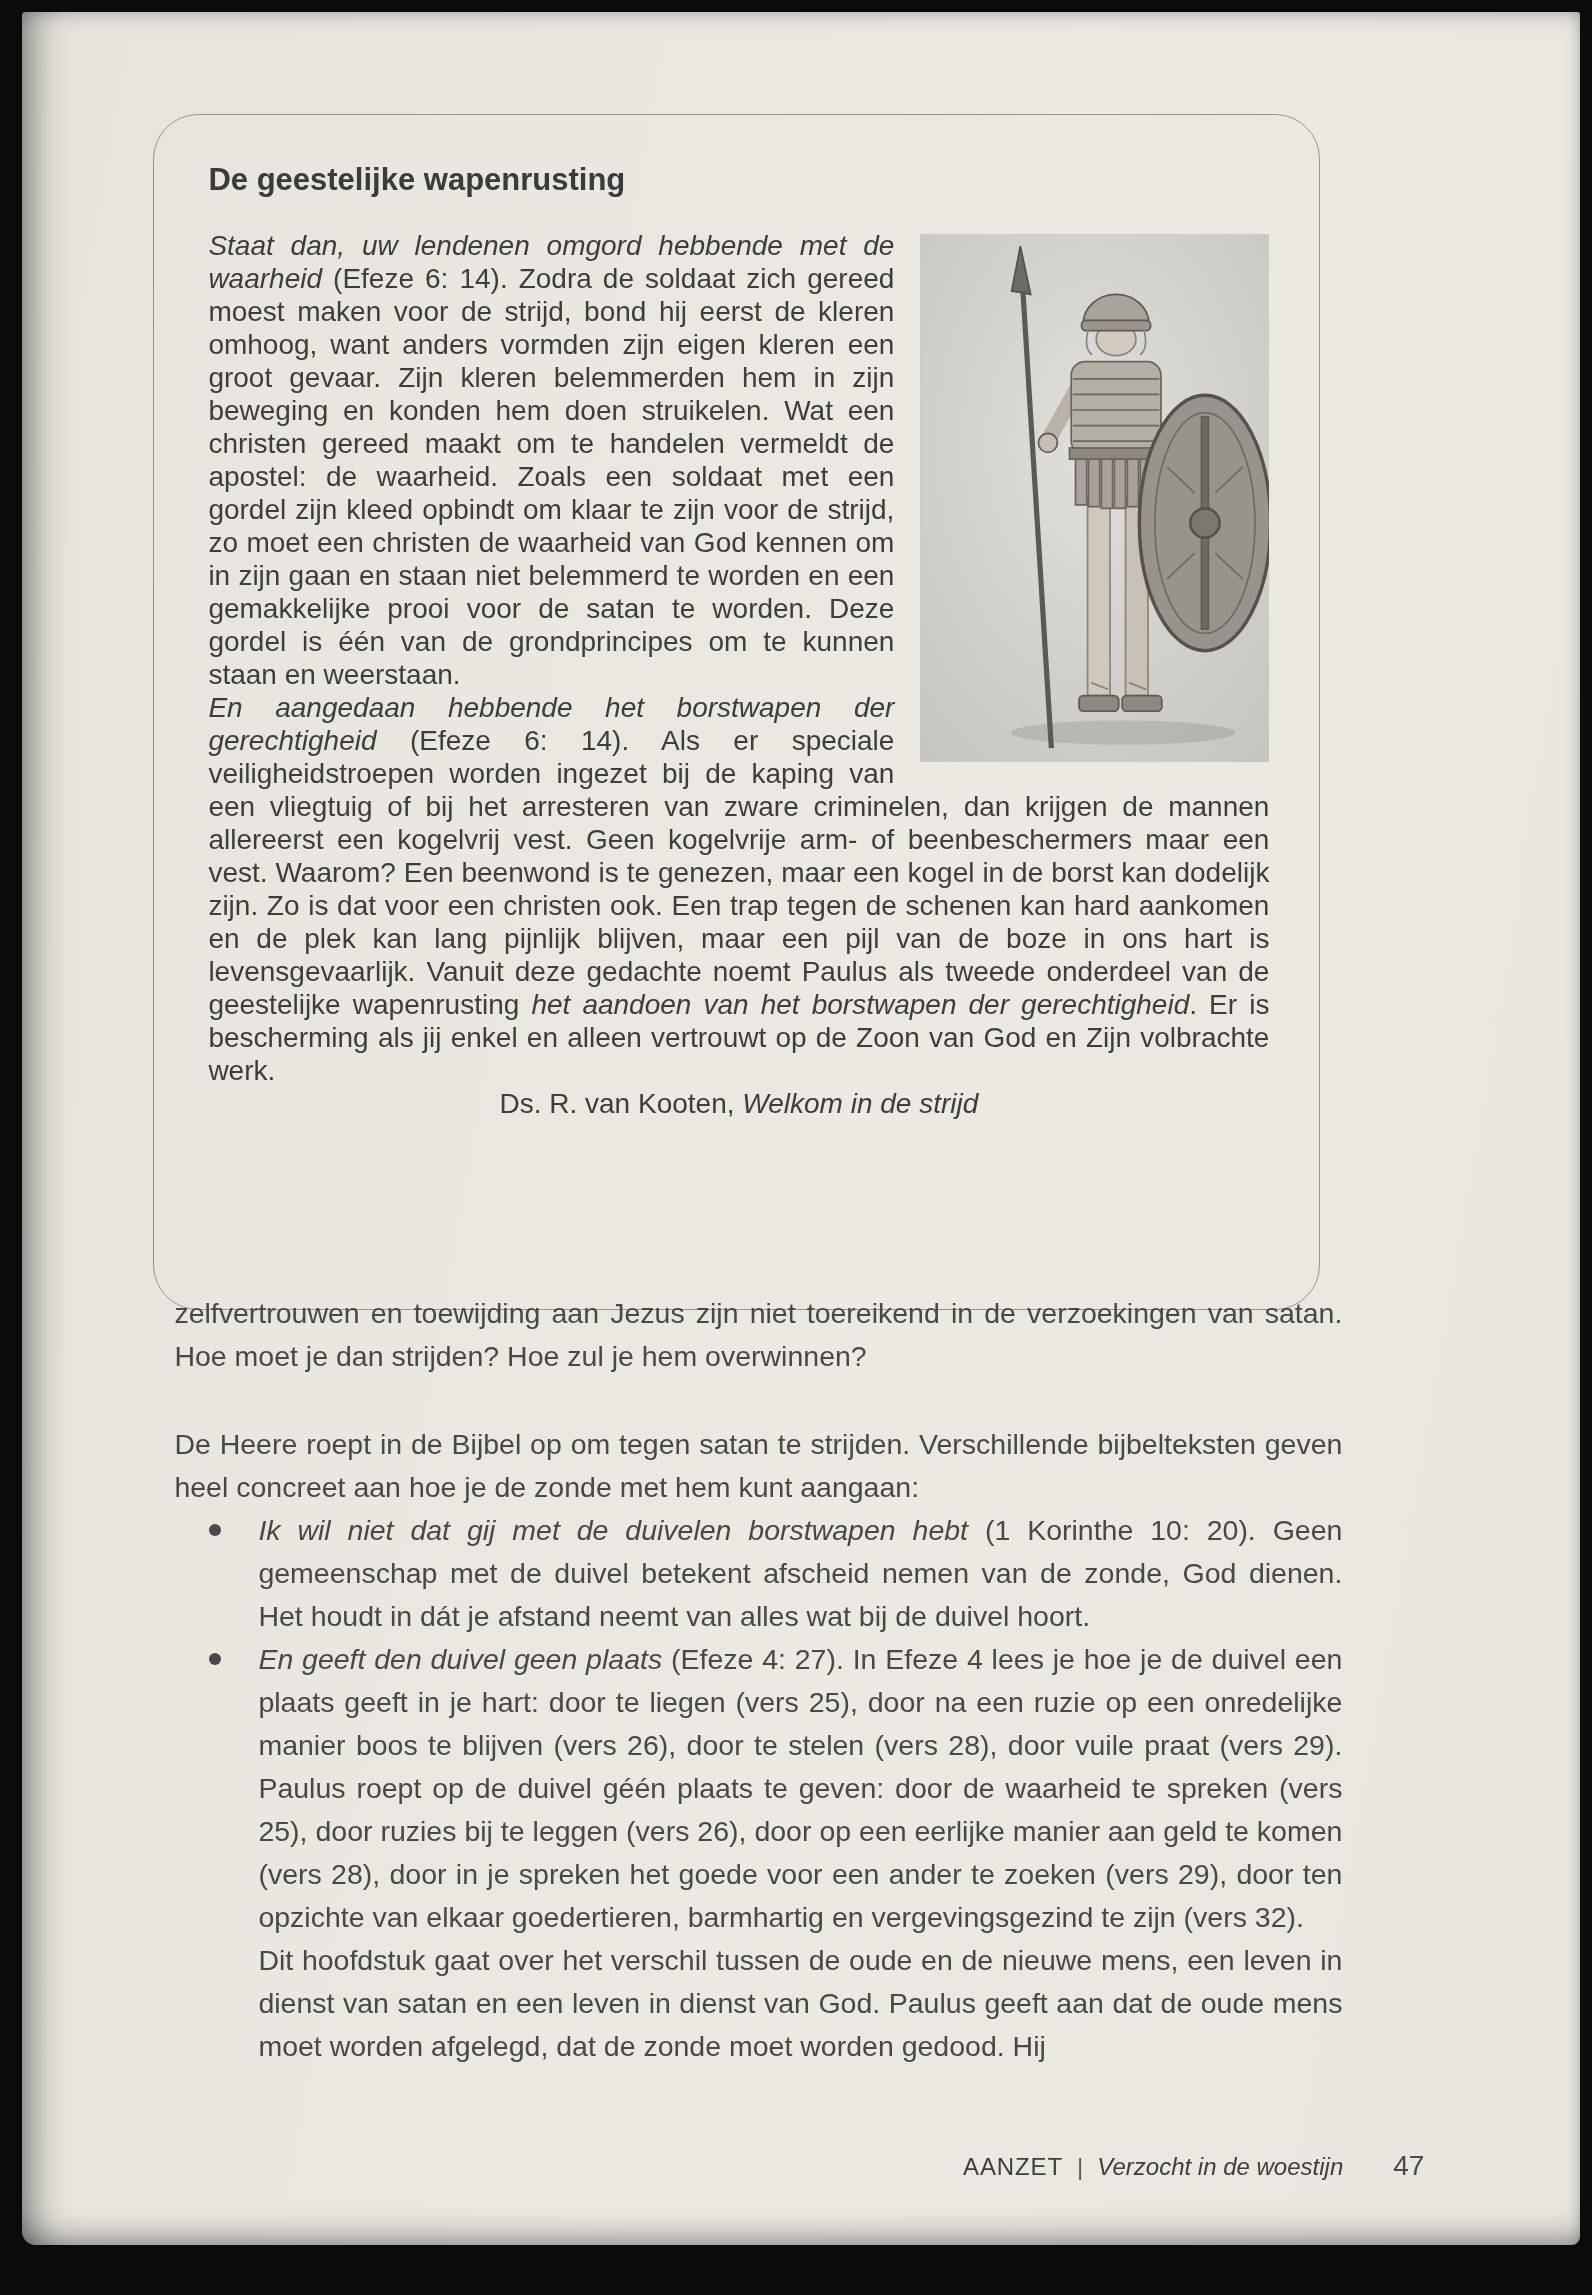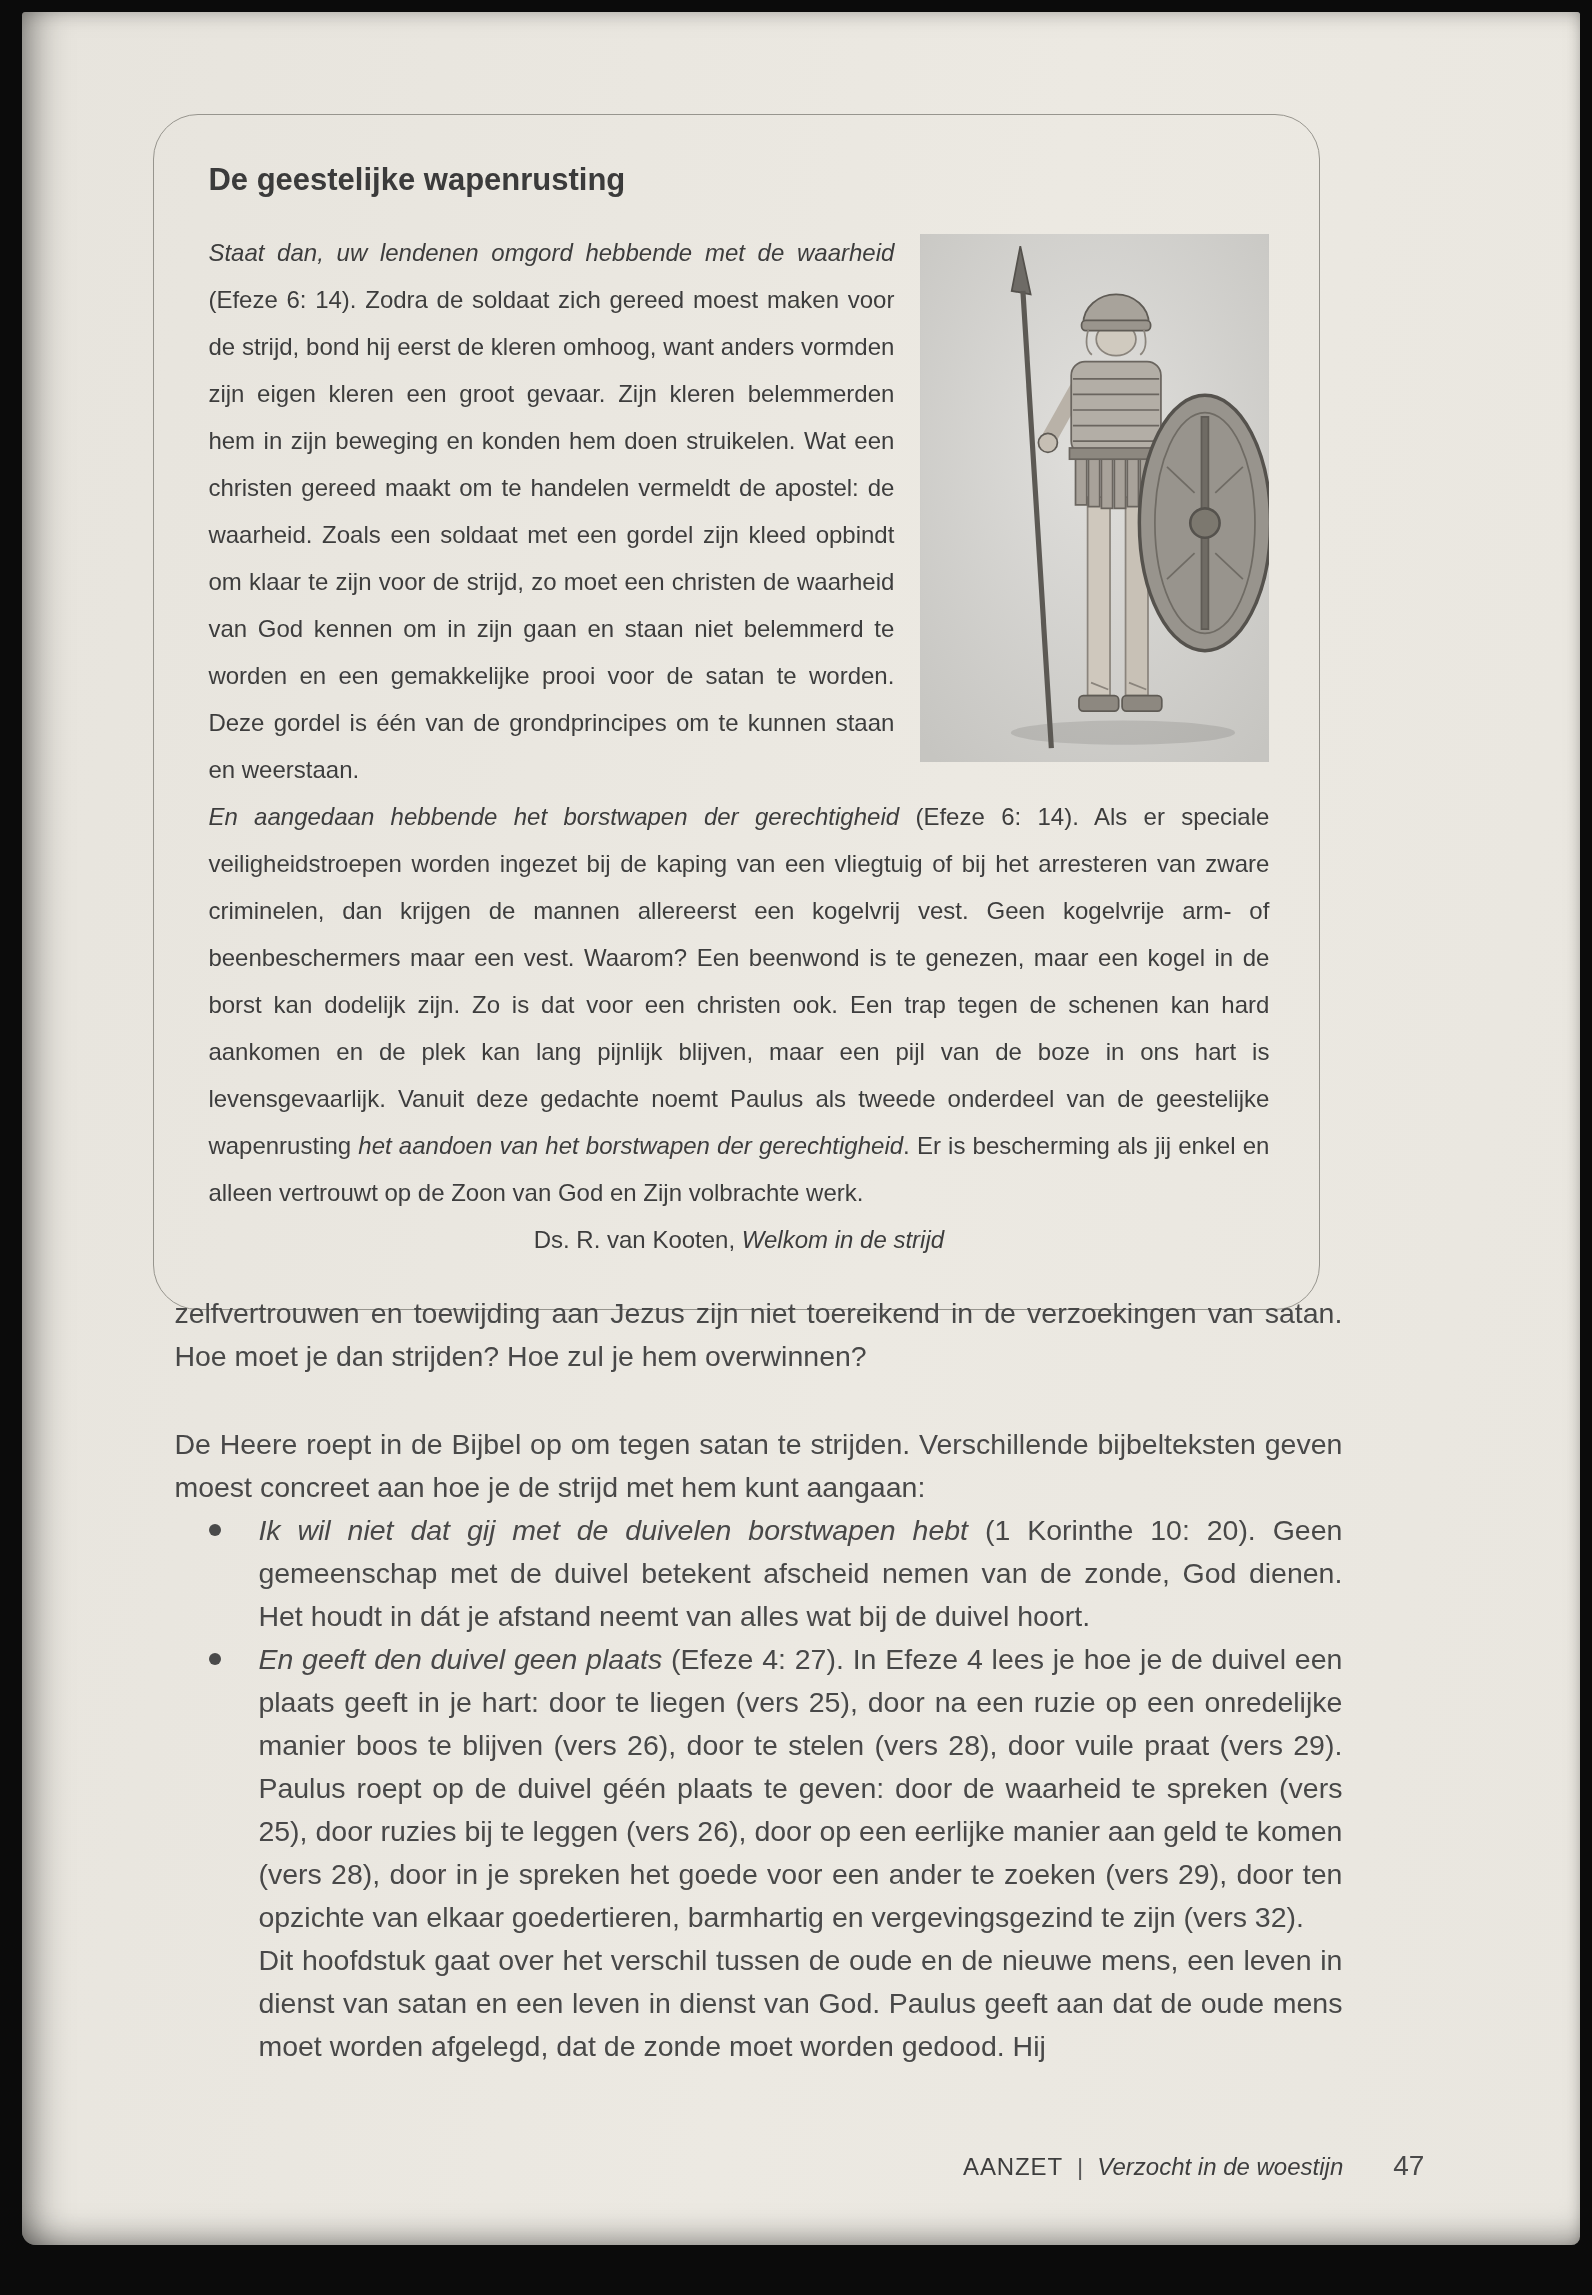--- a/index.html
+++ b/index.html
@@ -34,22 +34,22 @@
     padding:47px 50px 35px 54px;
     overflow:hidden;
   }
   .box-title {
     font-size:31px;
     font-weight:bold;
     color:#3b3b3b;
     margin-bottom:31px;
   }
   .box-body {
-    font-size:24px;
-    line-height:47px;
+    font-size:28px;
+    line-height:33px;
     color:#3d3d3d;
     text-align:justify;
   }
   .box-body p { margin:0; }
   .box-body em { font-style:italic; }
   .attribution { text-align:center; }
 
   .illustration {
     float:right;
     width:349px; height:528px;
@@ -174,21 +174,21 @@
       <p><em>Staat dan, uw lendenen omgord hebbende met de waarheid</em><span> (Efeze 6: 14). Zodra de soldaat zich gereed moest maken voor de strijd, bond hij eerst de kleren omhoog, want anders vormden zijn eigen kleren een groot gevaar. Zijn kleren belemmerden hem in zijn beweging en konden hem doen struikelen. Wat een christen gereed maakt om te handelen vermeldt de apostel: de waarheid. Zoals een soldaat met een gordel zijn kleed opbindt om klaar te zijn voor de strijd, zo moet een christen de waarheid van God kennen om in zijn gaan en staan niet belemmerd te worden en een gemakkelijke prooi voor de satan te worden. Deze gordel is één van de grondprincipes om te kunnen staan en weerstaan.</span></p>
 
       <p><em>En aangedaan hebbende het borstwapen der gerechtigheid</em><span> (Efeze 6: 14). Als er speciale veiligheidstroepen worden ingezet bij de kaping van een vliegtuig of bij het arresteren van zware criminelen, dan krijgen de mannen allereerst een kogelvrij vest. Geen kogelvrije arm- of beenbeschermers maar een vest. Waarom? Een beenwond is te genezen, maar een kogel in de borst kan dodelijk zijn. Zo is dat voor een christen ook. Een trap tegen de schenen kan hard aankomen en de plek kan lang pijnlijk blijven, maar een pijl van de boze in ons hart is levensgevaarlijk. Vanuit deze gedachte noemt Paulus als tweede onderdeel van de geestelijke wapenrusting </span><em>het aandoen van het borstwapen der gerechtigheid</em><span>. Er is bescherming als jij enkel en alleen vertrouwt op de Zoon van God en Zijn volbrachte werk.</span></p>
 
       <p class="attribution"><span>Ds. R. van Kooten, </span><em>Welkom in de strijd</em></p>
     </div>
   </section>
 
   <section class="body-text">
     <p class="para-gap">zelfvertrouwen en toewijding aan Jezus zijn niet toereikend in de verzoekingen van satan. Hoe moet je dan strijden? Hoe zul je hem overwinnen?</p>
-    <p>De Heere roept in de Bijbel op om tegen satan te strijden. Verschillende bijbelteksten geven moest concreet aan hoe je de strijd met hem kunt aangaan:</p>
+    <p>De Heere roept in de Bijbel op om tegen satan te strijden. Verschillende bijbelteksten geven heel concreet aan hoe je de zonde met hem kunt aangaan:</p>
     <ul class="bullets">
       <li>
         <span class="dot"></span>
         <em>Ik wil niet dat gij met de duivelen borstwapen hebt</em><span> (1 Korinthe 10: 20). Geen gemeenschap met de duivel betekent afscheid nemen van de zonde, God dienen. Het houdt in dát je afstand neemt van alles wat bij de duivel hoort.</span>
       </li>
       <li>
         <span class="dot"></span>
         <em>En geeft den duivel geen plaats</em><span> (Efeze 4: 27). In Efeze 4 lees je hoe je de duivel een plaats geeft in je hart: door te liegen (vers 25), door na een ruzie op een onredelijke manier boos te blijven (vers 26), door te stelen (vers 28), door vuile praat (vers 29). Paulus roept op de duivel géén plaats te geven: door de waarheid te spreken (vers 25), door ruzies bij te leggen (vers 26), door op een eerlijke manier aan geld te komen (vers 28), door in je spreken het goede voor een ander te zoeken (vers 29), door ten opzichte van elkaar goedertieren, barmhartig en vergevingsgezind te zijn (vers 32).</span>
       </li>
     </ul>

